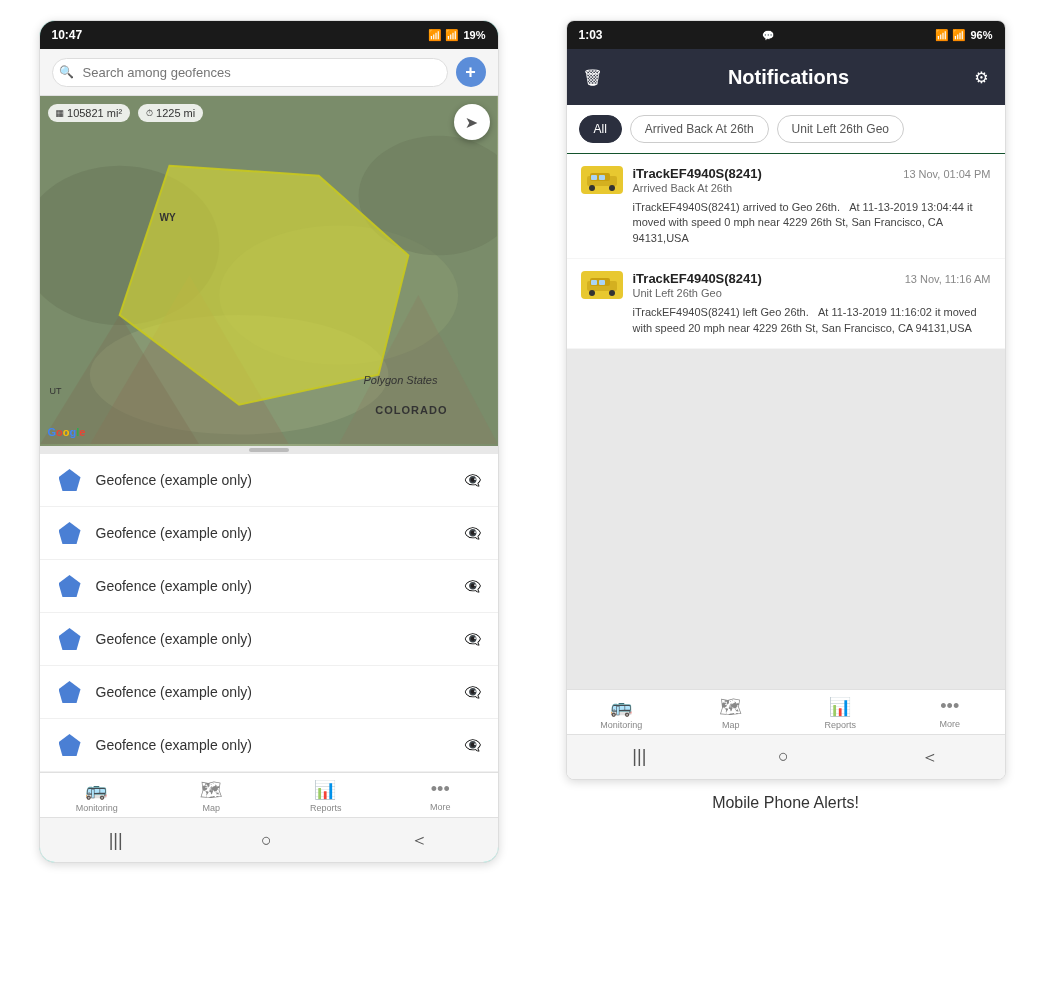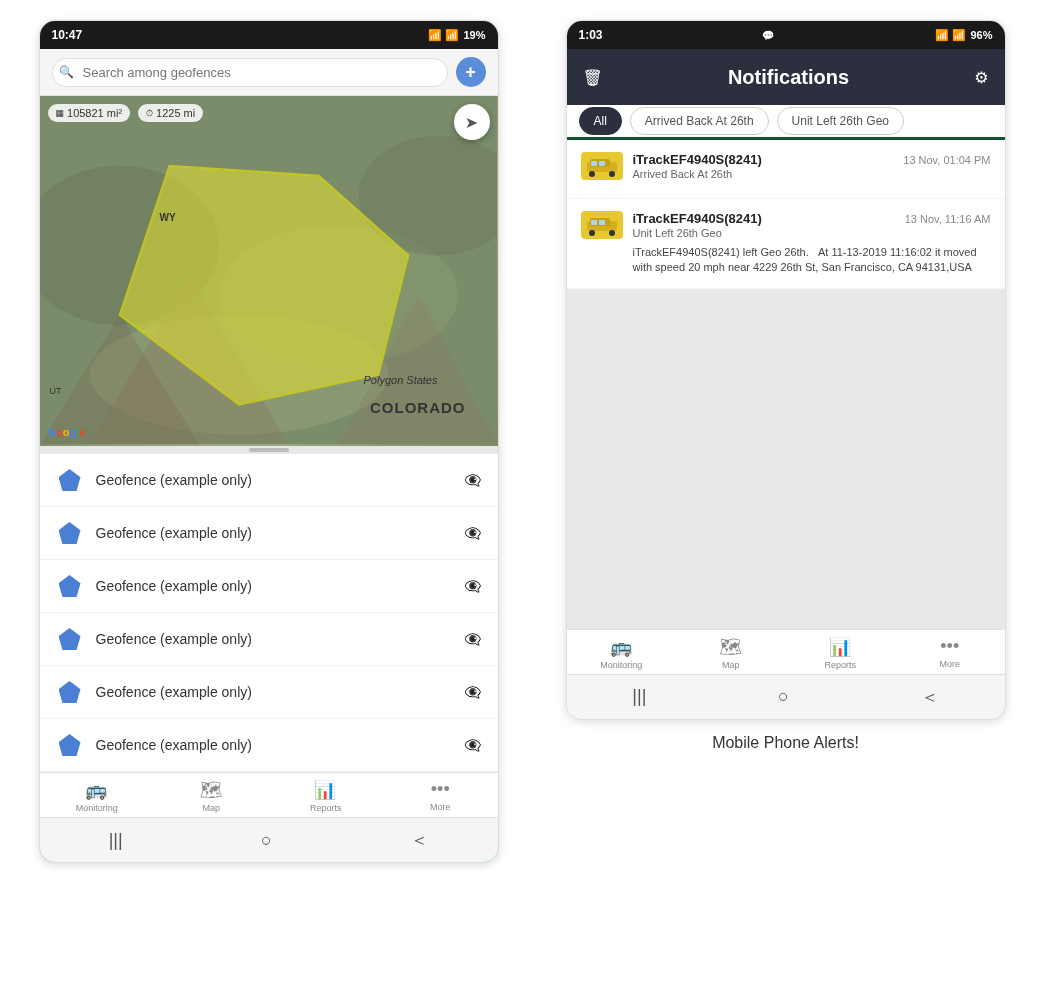--- a/index.html
+++ b/index.html
@@ -158,22 +158,22 @@
       position: absolute;
       bottom: 60px;
       right: 60px;
       font-size: 11px;
       color: #333;
       font-style: italic;
     }
     .map-label-co {
       position: absolute;
       bottom: 30px;
-      right: 32px;
-      font-size: 15px;
+      right: 50px;
+      font-size: 11px;
       color: #333;
       font-weight: bold;
       letter-spacing: 1px;
     }
     .map-label-wy {
       position: absolute;
       top: 116px;
       left: 120px;
       font-size: 10px;
       color: #333;
@@ -294,21 +294,21 @@
     
     .phone-right {
       display: flex;
       flex-direction: column;
       align-items: center;
       flex: 1;
     }
     .phone-right .phone-frame {
       width: 440px;
       background: #fff;
-      border-radius: 16px;
+      border-radius: 8px;
       overflow: hidden;
       border: 1px solid #ddd;
       box-shadow: 0 2px 10px rgba(0,0,0,0.15);
     }
 
     
     .notif-header {
       background: #2b2f3e;
       display: flex;
       align-items: center;
@@ -328,24 +328,24 @@
       font-size: 16px;
     }
     .notif-settings-btn {
       color: #fff;
       font-size: 16px;
     }
 
     
     .filter-tabs {
       display: flex;
-      padding: 2px 12px;
+      padding: 10px 12px;
       gap: 8px;
       background: #fff;
-      border-bottom: 3px solid #14532d;
+      border-bottom: 1px solid #14532d;
     }
     .filter-tab {
       padding: 6px 14px;
       border-radius: 20px;
       font-size: 12px;
       font-weight: 500;
       border: 1.5px solid #ccc;
       background: #fff;
       color: #555;
     }
@@ -614,20 +614,23 @@
               </svg>
             </div>
             <div class="notif-item-body">
               <div class="notif-device-row">
                 <span class="notif-device-name">iTrackEF4940S(8241)</span>
                 <span class="notif-timestamp">13 Nov, 01:04 PM</span>
               </div>
               <div class="notif-event">Arrived Back At 26th</div>
             </div>
           </div>
+          <div class="notif-description">
+            iTrackEF4940S(8241) arrived to Geo 26th.&nbsp;&nbsp;&nbsp;At 11-13-2019 13:04:44 it moved with speed 0 mph near 4229 26th St, San Francisco, CA 94131,USA
+          </div>
         </div>
 
         <div class="notif-item">
           <div class="notif-item-header">
             <div class="car-thumb">
               <svg width="38" height="24" viewBox="0 0 38 24" xmlns="http://www.w3.org/2000/svg">
                 <rect width="38" height="24" fill="#e8c830" rx="2"></rect>
                 <rect x="4" y="8" width="30" height="10" fill="#d4b020" rx="2"></rect>
                 <rect x="7" y="5" width="20" height="8" fill="#c9a010" rx="2"></rect>
                 <circle cx="9" cy="20" r="3" fill="#333"></circle>

